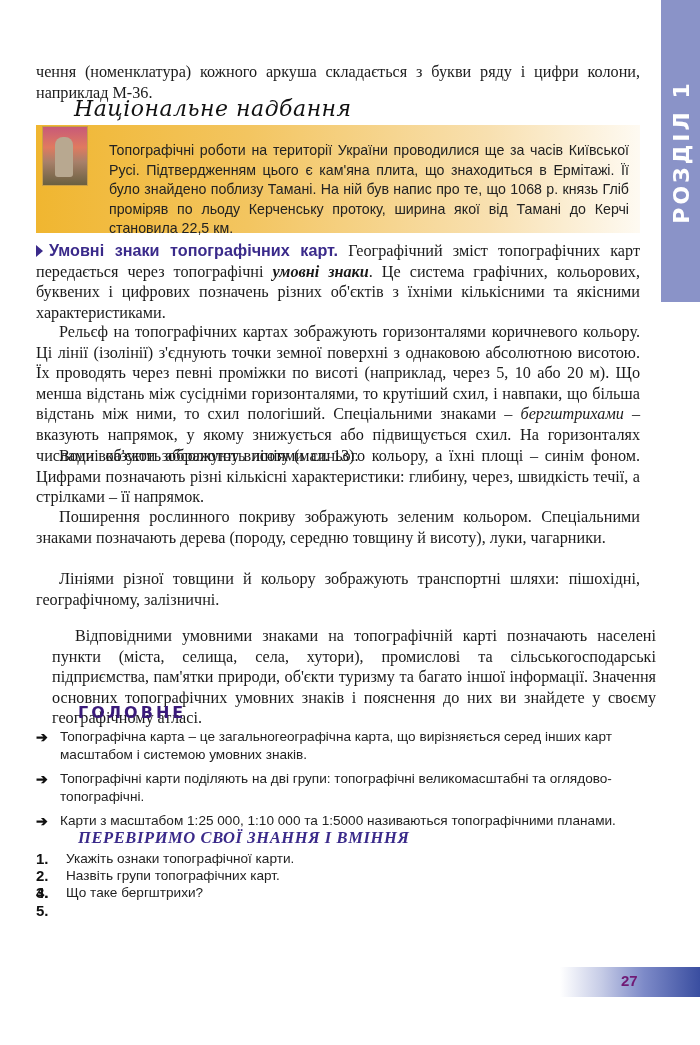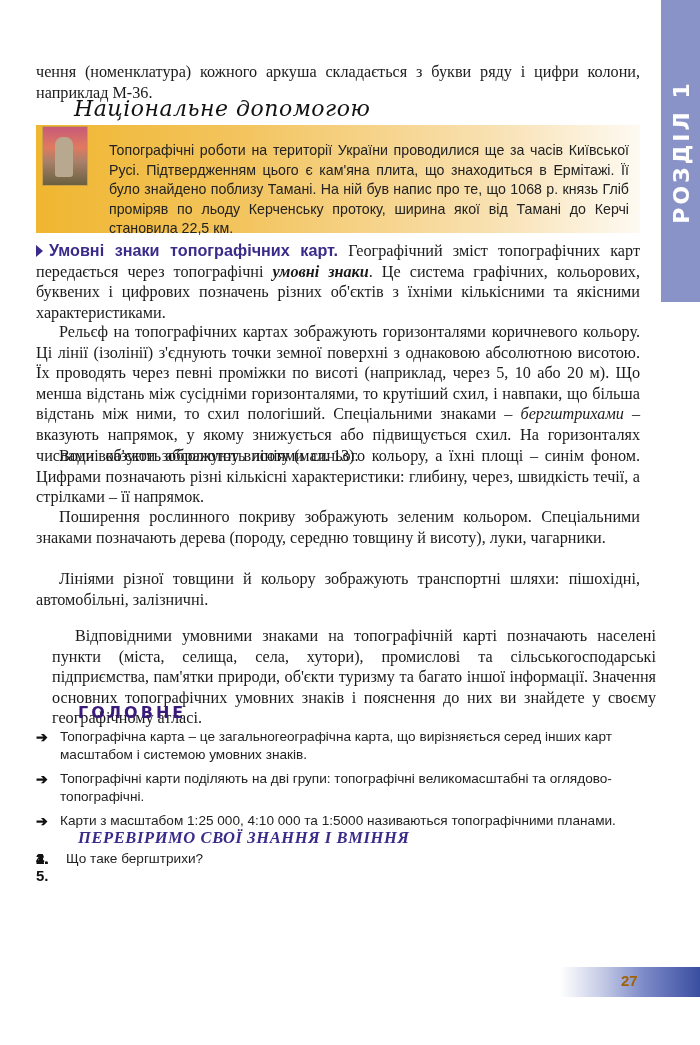--- a/index.html
+++ b/index.html
@@ -91,63 +91,63 @@
   .q-list li { position:relative; padding-left:30px; }
   .q-list .num {
     position:absolute; left:0; top:0; font-weight:bold; font-size:15px; color:#111;
   }
   .page-num-bar {
     position:absolute; left:560px; top:967px; width:140px; height:30px;
     background:linear-gradient(90deg,#ffffff 0%,#c5cbe6 30%,#7d8ac8 60%,#3a4ea0 100%);
   }
   .page-num {
     position:absolute; left:621px; top:972px;
-    font-family:"Liberation Sans", sans-serif; font-weight:bold; font-size:15px; color:#a16207;
+    font-family:"Liberation Sans", sans-serif; font-weight:bold; font-size:15px; color:#701a75;
   }
   b.em-bold { font-weight:bold; font-style:italic; }
 </style>
 </head>
 <body>
 
 <div class="side-tab">
   <span class="side-tab-label">РОЗДІЛ 1</span>
 </div>
 
 <p class="serif-text intro" style="margin:0;">чення (номенклатура) кожного аркуша складається з букви ряду і цифри колони, наприклад М-36.</p>
 
 <div class="nat-box"></div>
-<div class="nat-title">Національне допомогою</div>
+<div class="nat-title">Національне надбання</div>
 <div class="nat-img">
     <div class="statue"></div>
   </div>
 <p class="nat-text" style="margin:8px;">Топографічні роботи на території України проводилися ще за часів Київської Русі. Підтвердженням цього є кам'яна плита, що знаходиться в Ермітажі. Її було знайдено поблизу Тамані. На ній був напис про те, що 1068 р. князь Гліб проміряв по льоду Керченську протоку, ширина якої від Тамані до Керчі становила 22,5 км.</p>
 
 <p class="serif-text p1" style="margin:0;">
   <span class="bullet-tri"></span><span class="head-bold">Умовні знаки топографічних карт.</span><span> Географічний зміст топографічних карт передається через топографічні </span><b class="em-bold">умовні знаки</b><span>. Це система графічних, кольорових, буквених і цифрових позначень різних об'єктів з їхніми кількісними та якісними характеристиками.</span>
 </p>
 
 <p class="serif-text indent p2" style="margin:0;">
   <span>Рельєф на топографічних картах зображують горизонталями коричневого кольору. Ці лінії (ізолінії) з'єднують точки земної поверхні з однаковою абсолютною висотою. Їх проводять через певні проміжки по висоті (наприклад, через 5, 10 або 20 м). Що менша відстань між сусідніми горизонталями, то крутіший схил, і навпаки, що більша відстань між ними, то схил пологіший. Спеціальними знаками – </span><i>бергштрихами</i><span> – вказують напрямок, у якому знижується або підвищується схил. На горизонталях числами вказують абсолютну висоту (мал. 13).</span>
 </p>
 
 <p class="serif-text indent p3" style="margin:0;">Водні об'єкти зображують лініями синього кольору, а їхні площі – синім фоном. Цифрами позначають різні кількісні характеристики: глибину, через, швидкість течії, а стрілками – її напрямок.</p>
 <p class="serif-text indent p4" style="margin:0;">Поширення рослинного покриву зображують зеленим кольором. Спеціальними знаками позначають дерева (породу, середню товщину й висоту), луки, чагарники.</p>
-<p class="serif-text indent p5" style="margin:0;">Лініями різної товщини й кольору зображують транспортні шляхи: пішохідні, автомобільні, залізничні.</p>
+<p class="serif-text indent p5" style="margin:0;">Лініями різної товщини й кольору зображують транспортні шляхи: пішохідні, географічному, залізничні.</p>
 <p class="serif-text indent p6" style="margin:16px;">Відповідними умовними знаками на топографічній карті позначають населені пункти (міста, селища, села, хутори), промислові та сільськогосподарські підприємства, пам'ятки природи, об'єкти туризму та багато іншої інформації. Значення основних топографічних умовних знаків і пояснення до них ви знайдете у своєму географічному атласі.</p>
 
 <div class="golovne">ГОЛОВНЕ</div>
 <ul class="main-list">
   <li><span class="arrow">➔</span><span>Топографічна карта – це загальногеографічна карта, що вирізняється серед інших карт масштабом і системою умовних знаків.</span></li>
   <li><span class="arrow">➔</span><span>Топографічні карти поділяють на дві групи: топографічні великомасштабні та оглядово-топографічні.</span></li>
-  <li><span class="arrow">➔</span><span>Карти з масштабом 1:25 000, 4:10 000 та 1:5000 називаються топографічними планами.</span></li>
+  <li><span class="arrow">➔</span><span>Карти з масштабом 1:25 000, 1:10 000 та 1:5000 називаються топографічними планами.</span></li>
 </ul>
 
 <div class="check-title">ПЕРЕВІРИМО СВОЇ ЗНАННЯ І ВМІННЯ</div>
 <ol class="q-list">
-  <li><span class="num">1.</span></li>
-  <li><span class="num">2.</span></li>
+  <li><span class="num">1.</span><span>Укажіть ознаки топографічної карти.</span></li>
+  <li><span class="num">2.</span><span>Назвіть групи топографічних карт.</span></li>
   <li><span class="num">3.</span></li>
   <li><span class="num">4.</span><span>Що таке бергштрихи?</span></li>
   <li><span class="num">5.</span></li>
 </ol>
 
 <div class="page-num-bar"></div>
 <div class="page-num">27</div>
 
 </body></html>

